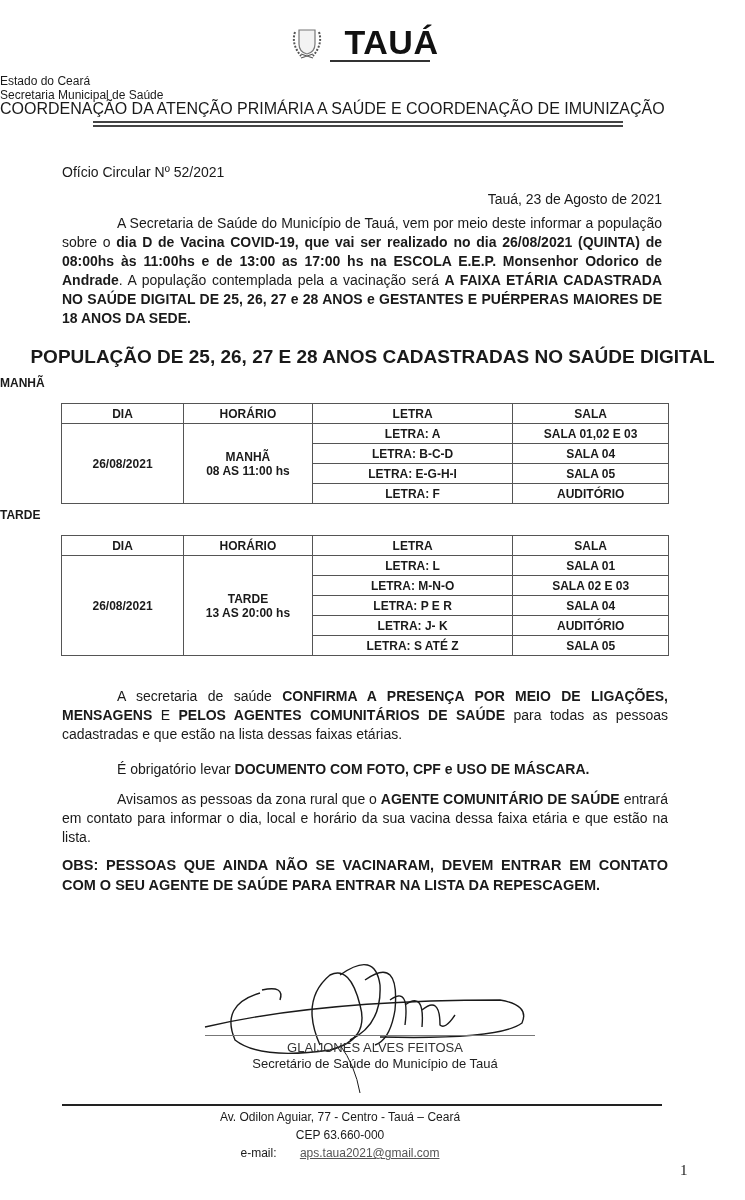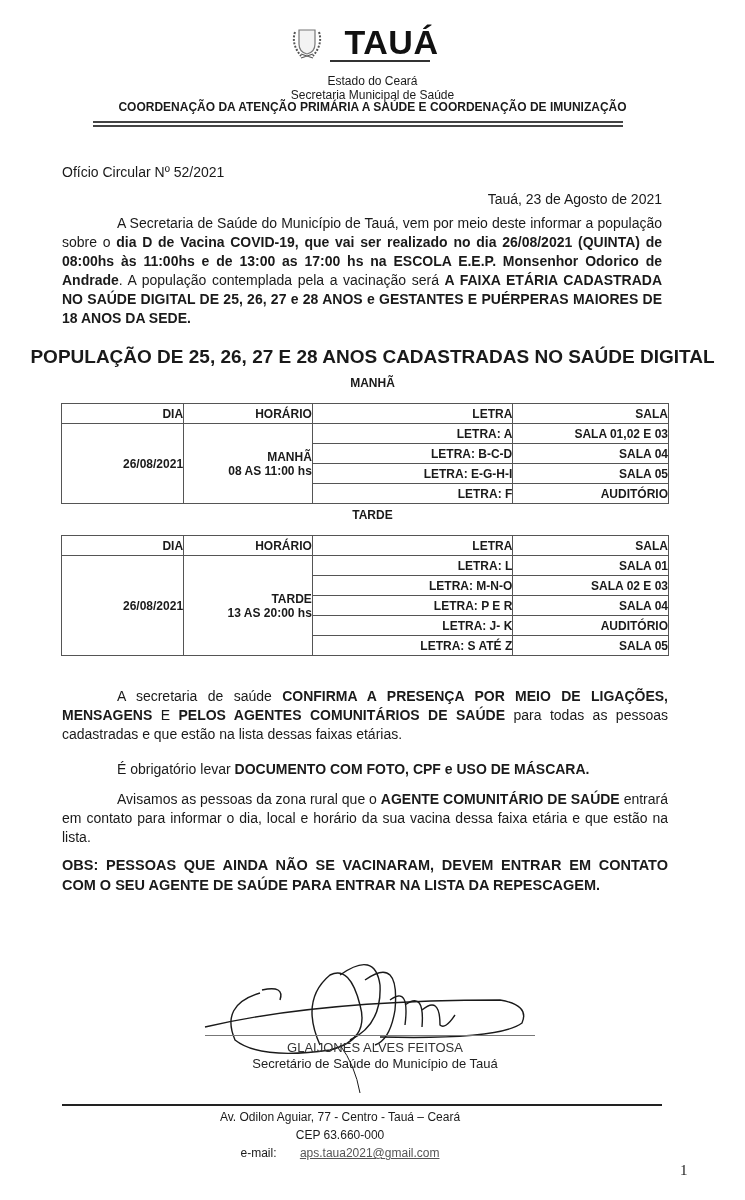--- a/index.html
+++ b/index.html
@@ -5,35 +5,35 @@
   html, body { margin: 0; padding: 0; }
   body {
     width: 745px; height: 1200px; background: #ffffff; position: relative; overflow: hidden;
     font-family: "Liberation Sans", sans-serif; color: #1a1a1a;
   }
   .abs { position: absolute; }
   .header-logo { left: 0; width: 745px; top: 18px; height: 48px; display: flex; justify-content: center; align-items: center; gap: 18px; }
   .crest { width: 40px; height: 40px; margin-left: -20px; }
   .brand { font-weight: bold; font-size: 34px; letter-spacing: 0.5px; color: #111; line-height: 40px; }
   .brand-underline { position: absolute; left: 330px; top: 60px; width: 100px; height: 2px; background: #333; }
-  .center { left: 0; width: 745px; text-align: center; }
+  .center { left: 0; width: 745px; }
   .hdr1 { top: 74px; font-size: 12px; }
   .hdr2 { top: 88px; font-size: 12px; }
-  .hdr3 { top: 100px; font-size: 12px; font-weight: bold; }
+  .hdr3 { top: 100px; font-size: 16px; font-weight: normal; }
   .rule { left: 93px; width: 530px; height: 1.5px; background: #444; }
   .p { font-size: 14px; line-height: 19px; text-align: justify; }
   .p b { font-weight: bold; }
   .doc-ref { left: 62px; top: 164px; font-size: 14px; }
   .date { right: 83px; top: 191px; font-size: 14px; }
   .para1 { left: 62px; width: 600px; top: 214px; }
   .indent { text-indent: 55px; }
   .subtitle { top: 346px; left: 0; width: 745px; text-align: center; font-size: 19px; font-weight: bold; }
   .period { font-size: 12px; font-weight: bold; }
   table.sched { position: absolute; left: 61px; width: 608px; border-collapse: collapse; font-size: 12px; font-weight: bold; }
-  table.sched td, table.sched th { border: 1px solid #555; text-align: right; padding: 0; height: 19px; }
+  table.sched td, table.sched th { border: 1px solid #555; text-align: center; padding: 0; height: 19px; }
   table.sched th { font-weight: bold; }
   .c1 { width: 108px; } .c2 { width: 114px; } .c3 { width: 178px; } .c4 { width: 138px; }
   .para2 { left: 62px; width: 606px; top: 687px; }
   .para3 { left: 62px; width: 606px; top: 760px; text-align: left; }
   .para4 { left: 62px; width: 606px; top: 790px; }
   .obs { left: 62px; width: 606px; top: 855px; font-size: 14.5px; font-weight: bold; line-height: 20px; text-align: justify; }
   .sig-line { left: 205px; top: 1035px; width: 330px; height: 1px; background: #777; }
   .sig-name { left: 215px; top: 1040px; width: 320px; text-align: center; font-size: 13px; color: #333; }
   .sig-role { left: 215px; top: 1056px; width: 320px; text-align: center; font-size: 13px; color: #222; }
   .footer-rule { left: 62px; top: 1104px; width: 600px; height: 2px; background: #222; }

